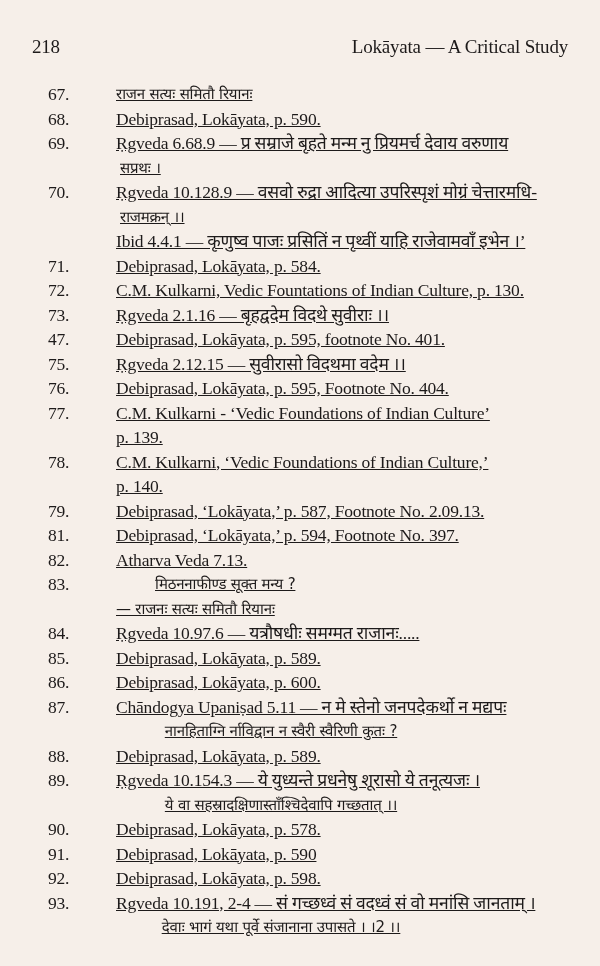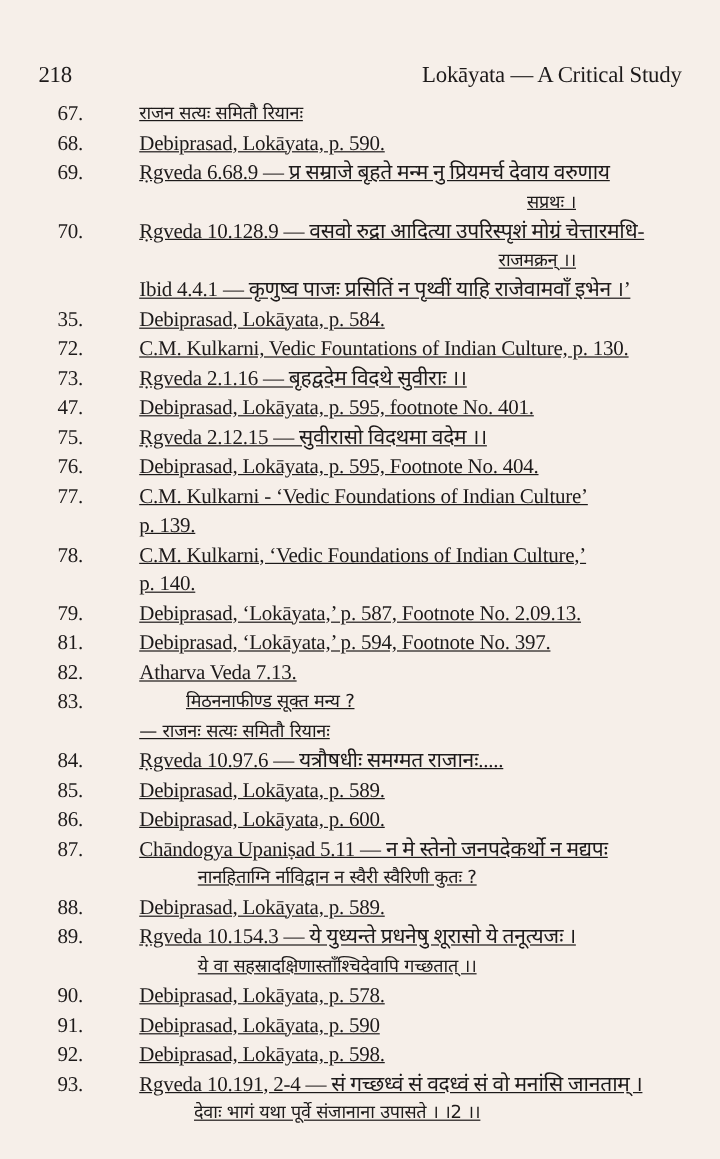--- a/index.html
+++ b/index.html
@@ -5,29 +5,29 @@
   html, body { margin: 0; padding: 0; }
   body {
     width: 600px; height: 966px; overflow: hidden;
     background: #f6efe9;
     color: #1d1a1a;
     font-family: "Liberation Serif", "DejaVu Serif", serif;
     position: relative;
   }
   .page { position: absolute; left: 0; top: 0; width: 600px; height: 966px; }
   .header {
-    position: absolute; top: 52px; left: 32px; right: 32px;
+    position: absolute; top: 36px; left: 32px; right: 32px;
     display: flex; justify-content: space-between; align-items: baseline;
     font-size: 19px; letter-spacing: -0.2px;
   }
   .notes { position: absolute; top: 82px; left: 0; width: 600px; text-decoration: underline; }
   .note { position: relative; font-size: 17.5px; letter-spacing: -0.2px; line-height: 24.5px; }
   .num { position: absolute; left: 48px; width: 50px; }
   .line { margin-left: 116px; white-space: nowrap; }
-  .cont-center { margin-left: 0; text-align: right; padding-left: 120px; width: 480px; box-sizing: border-box; }
+  .cont-center { margin-left: 0; text-align: left; padding-left: 120px; width: 480px; box-sizing: border-box; }
   .cont-right { text-align: center; padding-right: 38px; margin-left: 0; }
   .cont-indent { margin-left: 155px; }
   .cont-plain { }
   .deva { font-family: "DejaVu Sans", sans-serif; font-size: 15px; }
 </style>
 </head>
 <body>
 
 <div class="page">
   <div class="header">
@@ -48,21 +48,21 @@
         <div class="line">Ṛgveda 6.68.9 — प्र सम्राजे बृहते मन्म नु प्रियमर्च देवाय वरुणाय</div>
         <div class="line cont-center deva">सप्रथः ।</div>
       </div>
       <div class="note">
         <span class="num">70.</span>
         <div class="line">Ṛgveda 10.128.9 — वसवो रुद्रा आदित्या उपरिस्पृशं मोग्रं चेत्तारमधि-</div>
         <div class="line cont-center deva">राजमक्रन् ।।</div>
         <div class="line cont-plain">Ibid 4.4.1 — कृणुष्व पाजः प्रसितिं न पृथ्वीं याहि राजेवामवाँ इभेन ।’</div>
       </div>
       <div class="note">
-        <span class="num">35.</span>
+        <span class="num">71.</span>
         <div class="line">Debiprasad, Lokāyata, p. 584.</div>
       </div>
       <div class="note">
         <span class="num">72.</span>
         <div class="line">C.M. Kulkarni, Vedic Fountations of Indian Culture, p. 130.</div>
       </div>
       <div class="note">
         <span class="num">73.</span>
         <div class="line">Ṛgveda 2.1.16 — बृहद्वदेम विदथे सुवीराः ।।</div>
       </div>

